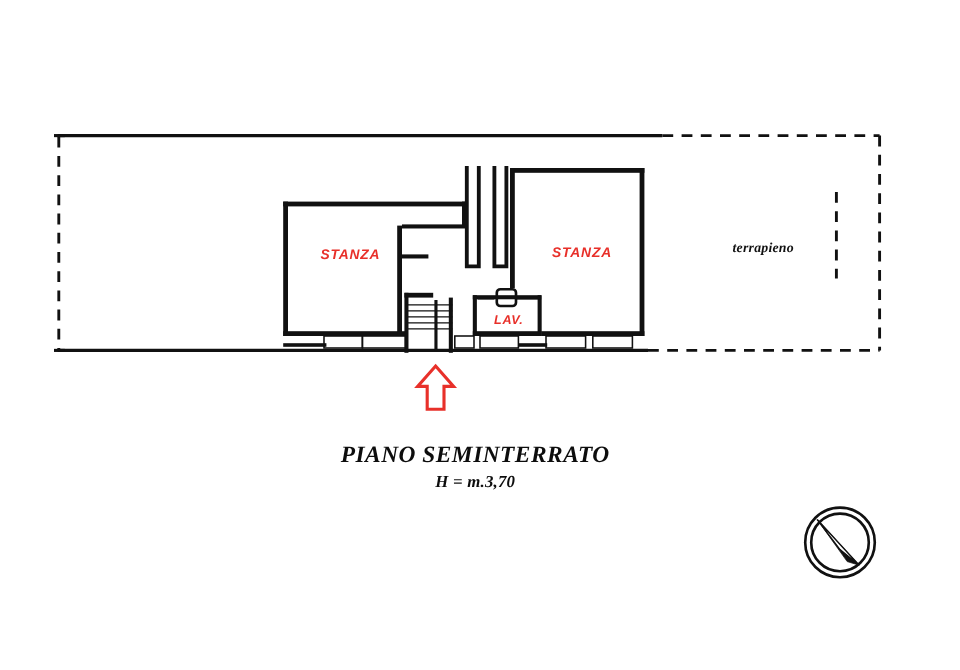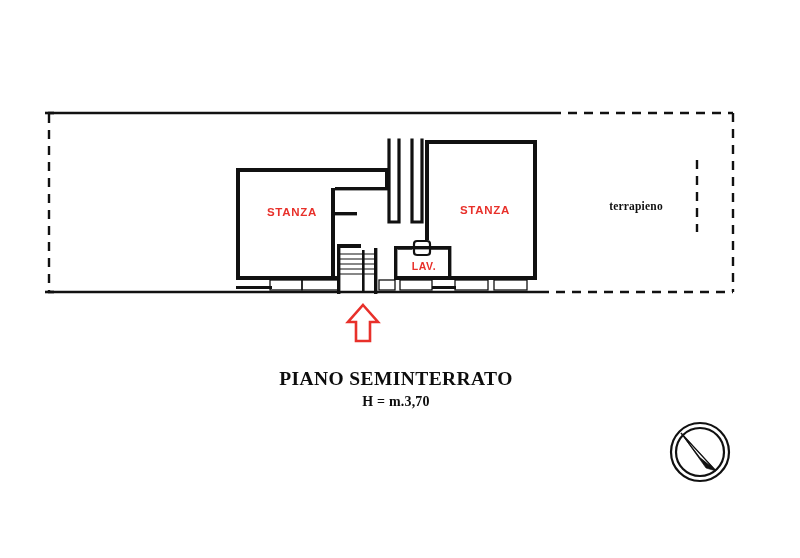--- a/index.html
+++ b/index.html
@@ -12,20 +12,21 @@
     height: 558px;
     font-family: "Liberation Serif", serif;
     position: relative;
     overflow: hidden;
   }
   #plan-root {
     position: absolute;
     left: 0; top: 0;
     width: 800px;
     height: 558px;
+    font-style: italic;
   }
   svg.plan-svg {
     display: block;
     width: 800px;
     height: 558px;
   }
   .title-main {
     font-family: "Liberation Serif", serif;
     font-weight: bold;
     font-size: 19.5px;

